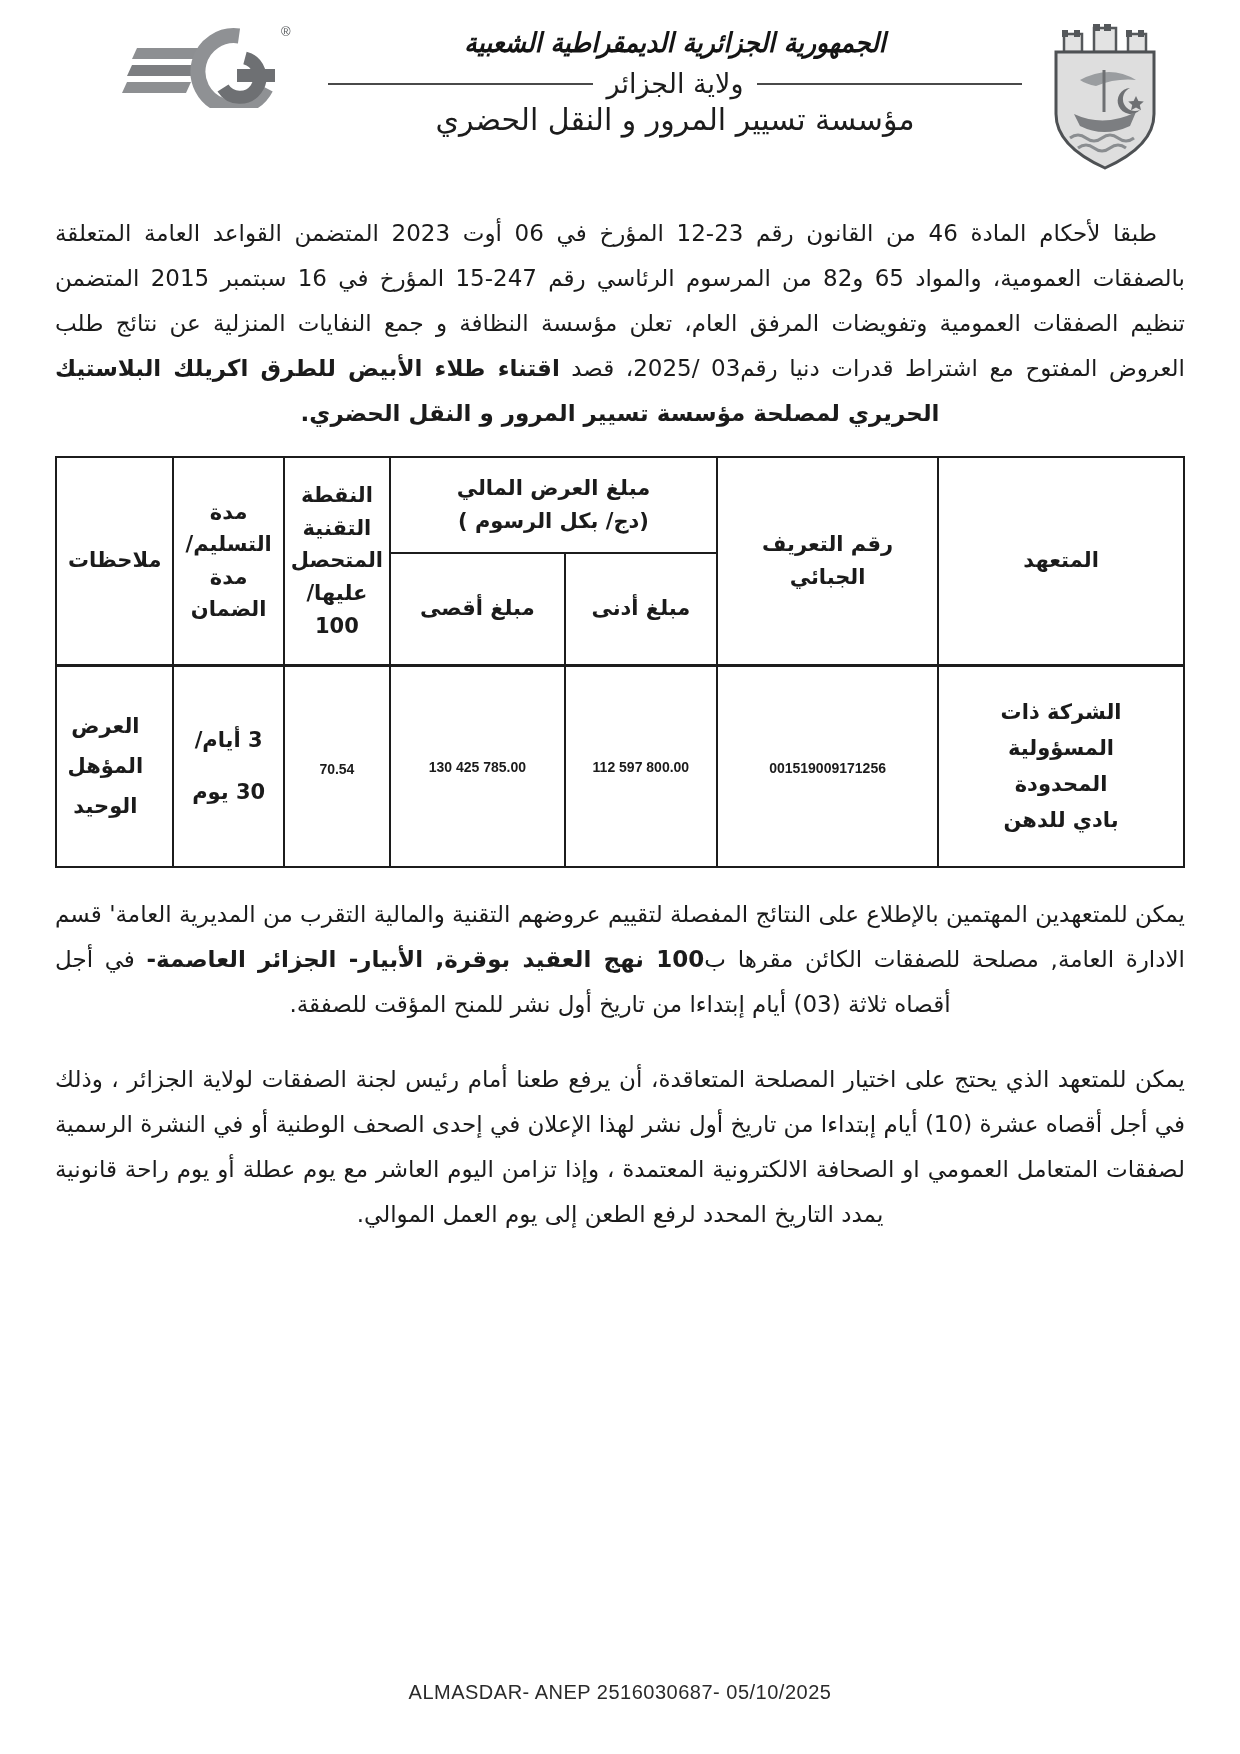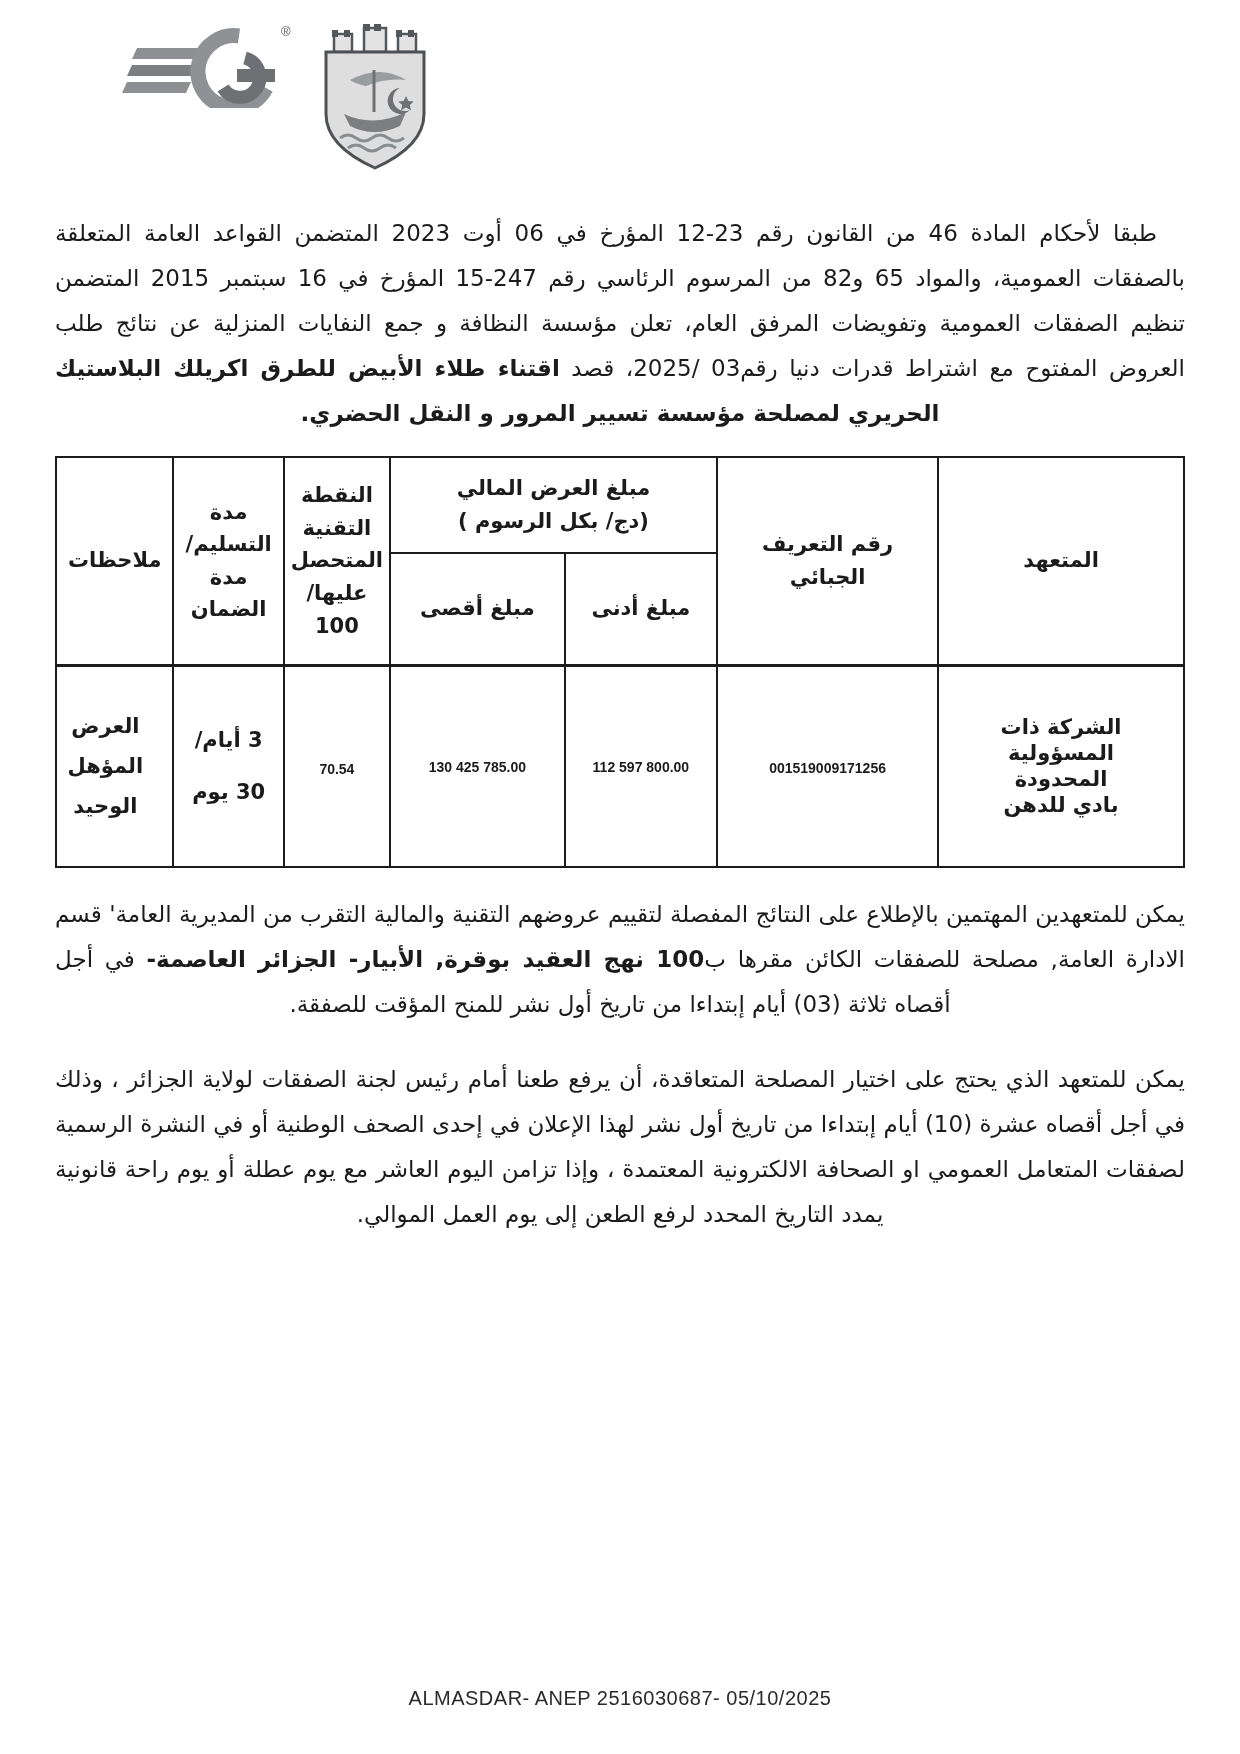--- a/index.html
+++ b/index.html
@@ -77,38 +77,38 @@
     text-align:center;
     vertical-align:middle;
     padding:4px 4px;
     box-sizing:border-box;
   }
   table.award thead th{font-size:21px;line-height:1.55;}
   tr.hrow1{height:96px;}
   tr.hrow2{height:112px;}
   tr.drow{height:202px;}
   tr.drow td{border-top:3px solid #1c1c1c;}
-  td.cell-bidder{vertical-align:middle;text-align:right;padding-right:14px;font-size:21px;line-height:26px;}
+  td.cell-bidder{vertical-align:middle;text-align:right;padding-right:14px;font-size:21px;line-height:36px;}
   td.cell-bidder span{display:inline-block;width:138px;}
   td.cell-tax{vertical-align:top;padding-top:72px;font-size:21px;}
   td.cell-num{vertical-align:top;padding-top:72px;border-radius:31px;}
   .num{
     font-family:"Liberation Sans",sans-serif;
     direction:ltr;unicode-bidi:isolate;
     font-size:14px;font-weight:bold;white-space:nowrap;
   }
   td.cell-score{vertical-align:top;padding-top:72px;font-size:22px;}
   td.cell-delivery{vertical-align:top;padding-top:12px;font-size:21px;}
   td.cell-delivery .d2{margin-top:28px;}
   td.cell-notes{vertical-align:top;padding-top:10px;font-size:21px;line-height:40px;}
   td.cell-notes span{display:inline-block;width:126px;text-align:center;}
 
   
   .doc-footer{
-    position:absolute;left:0;right:0;bottom:44px;
+    position:absolute;left:0;right:0;bottom:50px;
     text-align:center;
     font-family:"Liberation Sans",sans-serif;
     font-size:20px;color:#2a2a2a;letter-spacing:0.5px;
   }
 </style>
 </head>
 <body>
 
 <div class="page">
 
@@ -118,20 +118,29 @@
         <polygon points="34,26 98,26 93,37 29,37" fill="#8d8f92"></polygon>
         <polygon points="29,43 93,43 88,54 24,54" fill="#7c7e81"></polygon>
         <polygon points="24,60 88,60 83,71 19,71" fill="#8d8f92"></polygon>
         <path d="M136 14 A36 36 0 1 0 163 66" fill="none" stroke="#8f9194" stroke-width="15"></path>
         <path d="M142 36 A20 20 0 1 1 120 66" fill="none" stroke="#6e7073" stroke-width="13"></path>
         <rect x="134" y="47" width="38" height="13" fill="#6e7073"></rect>
         <text x="178" y="14" font-size="13" fill="#55585b" font-family="Liberation Sans, sans-serif">®</text>
       </svg>
     </div>
 
+    <div class="center-head">
+      <div class="calligraphy">الجمهورية الجزائرية الديمقراطية الشعبية</div>
+      <div class="rule-row">
+        <div class="rule"></div>
+        <div class="wilaya">ولاية الجزائر</div>
+        <div class="rule"></div>
+      </div>
+      <div class="org-name">مؤسسة تسيير المرور و النقل الحضري</div>
+    </div>
 
     <div class="emblem-block">
       <svg width="122" height="152" viewBox="0 0 122 152">
 
         <rect x="20" y="12" width="18" height="18" fill="#e3e3e3" stroke="#55585b" stroke-width="2.5"></rect>
         <rect x="50" y="6" width="22" height="24" fill="#e3e3e3" stroke="#55585b" stroke-width="2.5"></rect>
         <rect x="84" y="12" width="18" height="18" fill="#e3e3e3" stroke="#55585b" stroke-width="2.5"></rect>
         <rect x="18" y="8" width="6" height="7" fill="#55585b"></rect>
           <rect x="30" y="8" width="6" height="7" fill="#55585b"></rect>
         <rect x="49" y="2" width="7" height="7" fill="#55585b"></rect>

